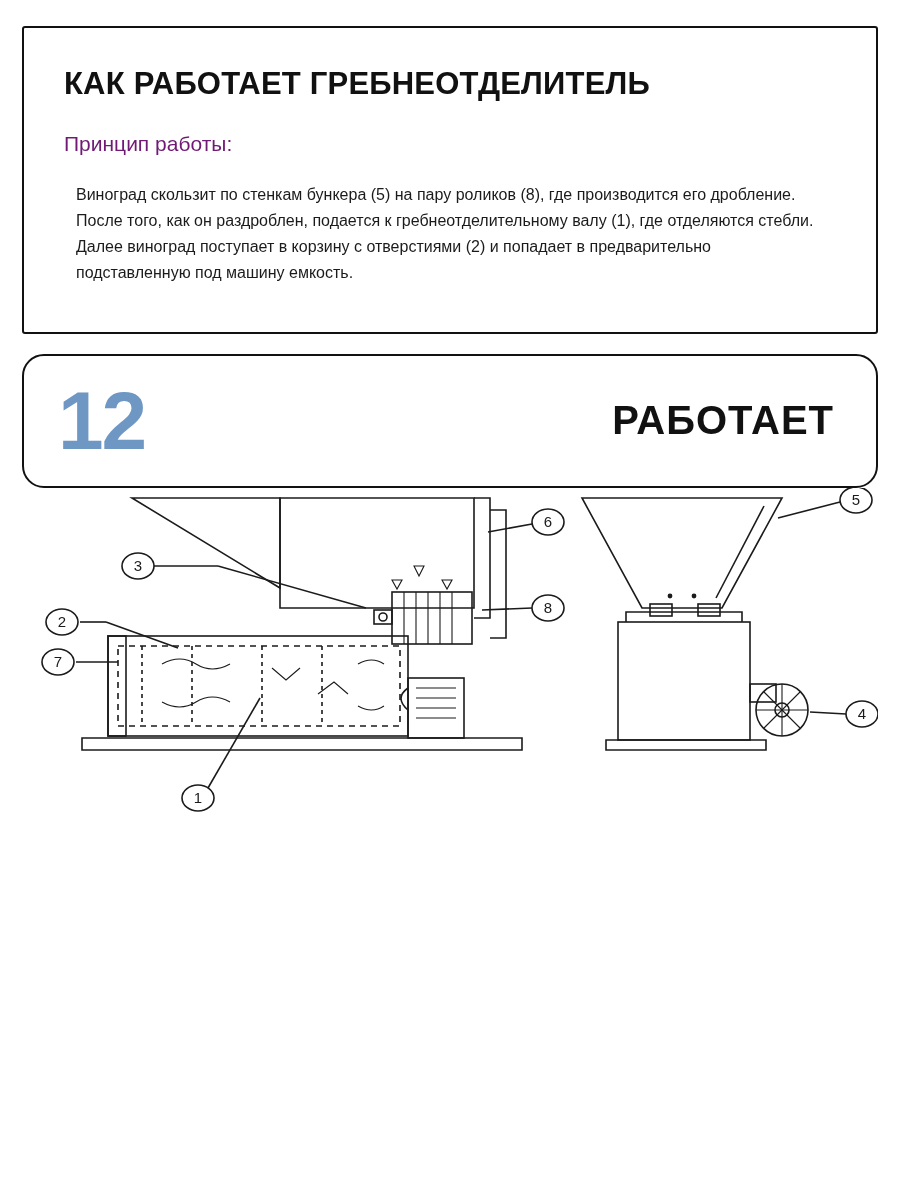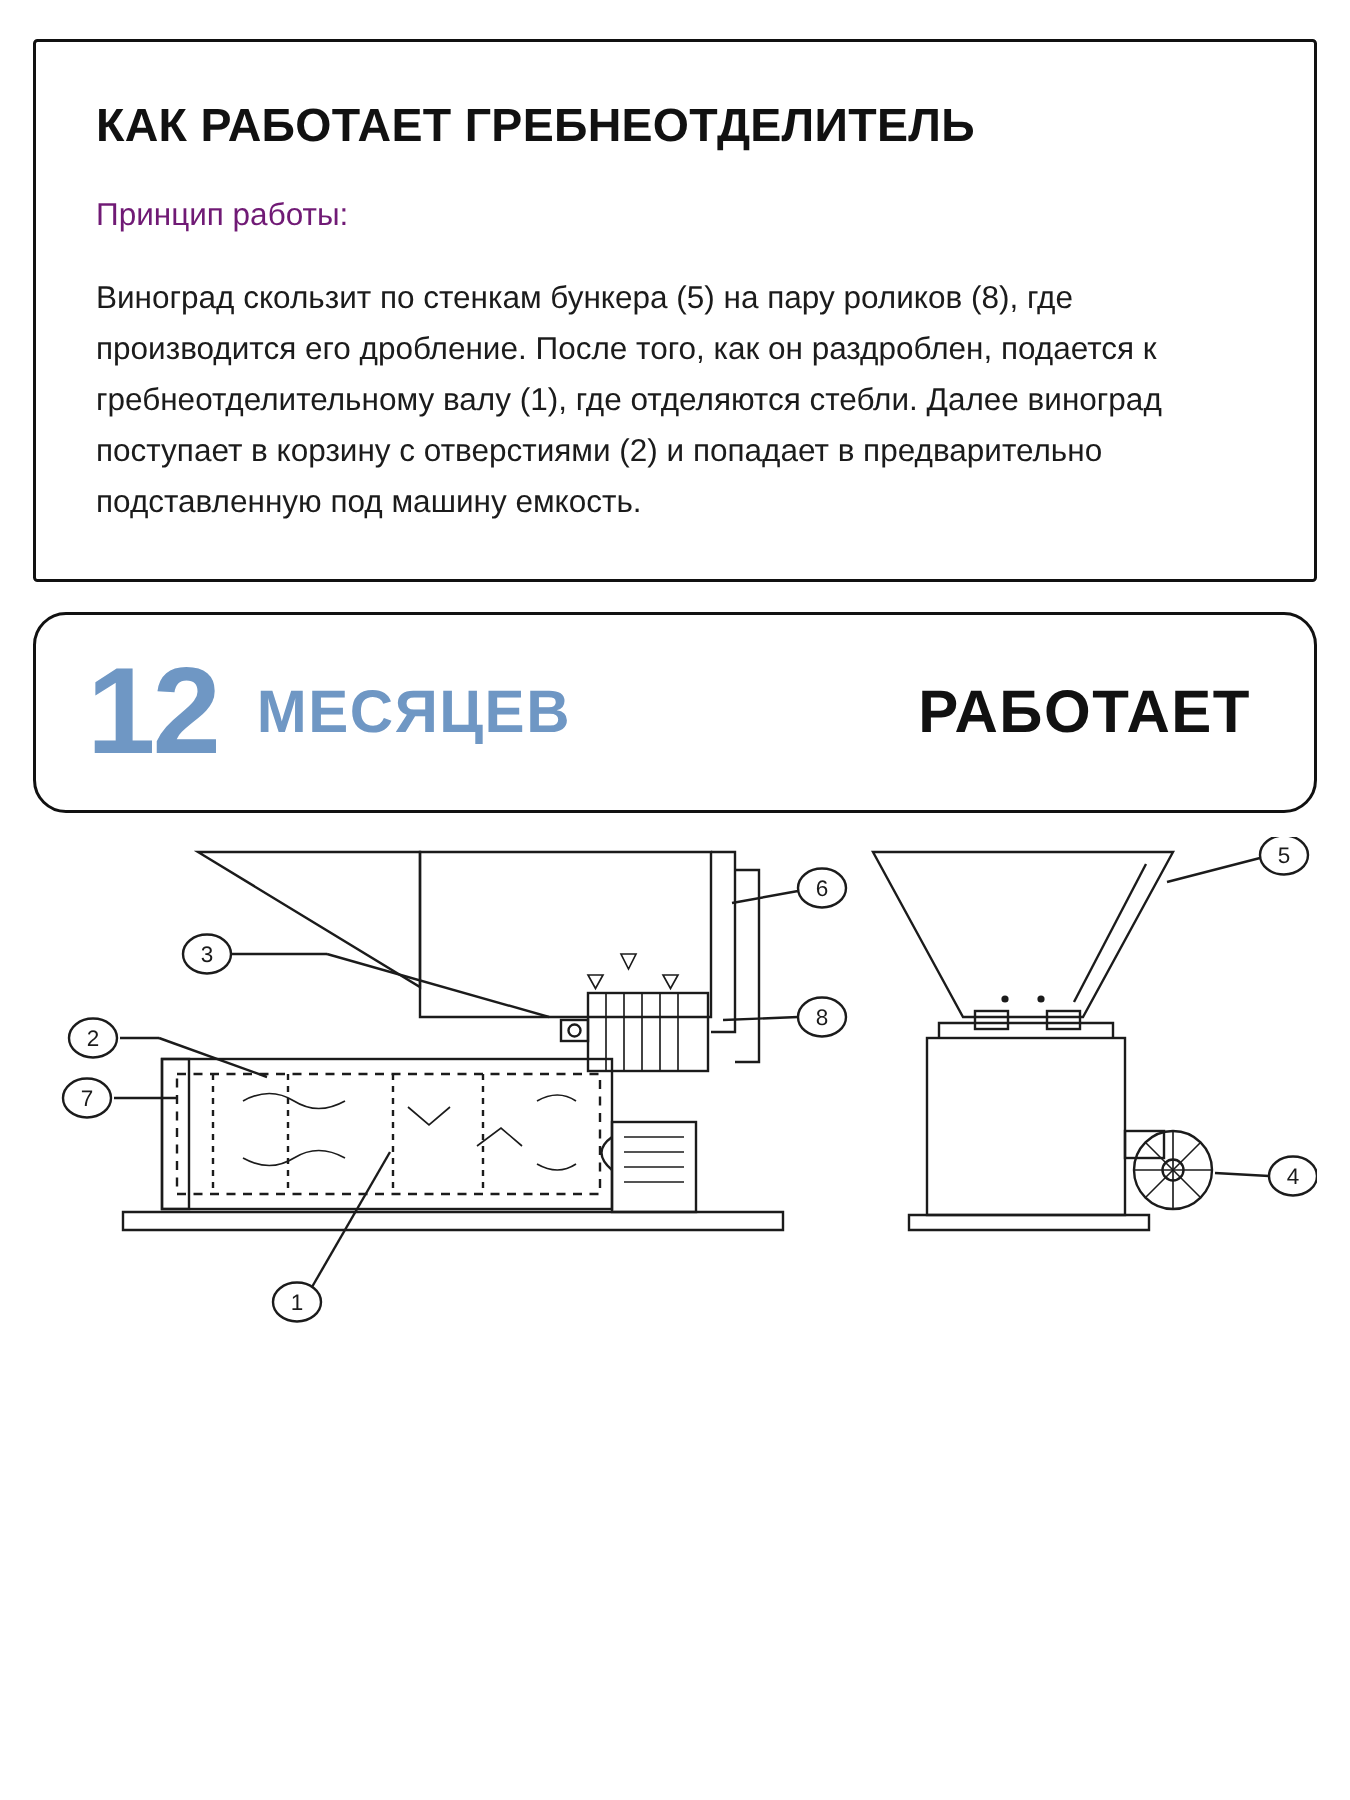--- a/index.html
+++ b/index.html
@@ -38,36 +38,35 @@
     margin: 0 0 26px 0;
     color: #111111;
   }
   .info-subtitle {
     font-size: 21px;
     line-height: 1.35;
     margin: 0 0 24px 0;
     color: #701a75;
   }
   .info-body {
-    font-size: 21px;
+    font-size: 16px;
     line-height: 1.62;
-    margin: 0;
+    margin: 12px;
     color: #1b1b1b;
   }
 
   
   .warranty-card {
     box-sizing: border-box;
     border: 2px solid #111111;
     border-radius: 22px;
     height: 134px;
     display: flex;
     align-items: center;
     padding: 0 34px;
-    margin-bottom: 16px;
   }
   .warranty-number {
     font-size: 82px;
     font-weight: bold;
     color: #6f97c4;
     line-height: 1;
     letter-spacing: -2px;
   }
   .warranty-months {
     font-size: 40px;
@@ -103,21 +102,20 @@
 <div class="page">
 
   <div class="info-card">
     <h1 class="info-title">КАК РАБОТАЕТ ГРЕБНЕОТДЕЛИТЕЛЬ</h1>
     <p class="info-subtitle">Принцип работы:</p>
     <p class="info-body">Виноград скользит по стенкам бункера (5) на пару роликов (8), где производится его дробление. После того, как он раздроблен, подается к гребнеотделительному валу (1), где отделяются стебли. Далее виноград поступает в корзину с отверстиями (2) и попадает в предварительно подставленную под машину емкость.</p>
   </div>
 
   <div class="warranty-card">
     <span class="warranty-number">12</span>
-    <span class="warranty-months">МЕСЯЦЕВ</span>
     <span class="warranty-word">РАБОТАЕТ</span>
   </div>
 
   <div class="diagram-area">
     <svg width="856" height="360" viewBox="0 0 856 360" xmlns="http://www.w3.org/2000/svg">
       <g fill="none" stroke="#1b1b1b" stroke-width="1.6">
 
         <path d="M110 10 L258 10 L258 100 L110 10 Z"></path>
         <line x1="110" y1="10" x2="110" y2="10"></line>
         <path d="M258 10 L452 10 L452 120 L258 120 Z"></path>

